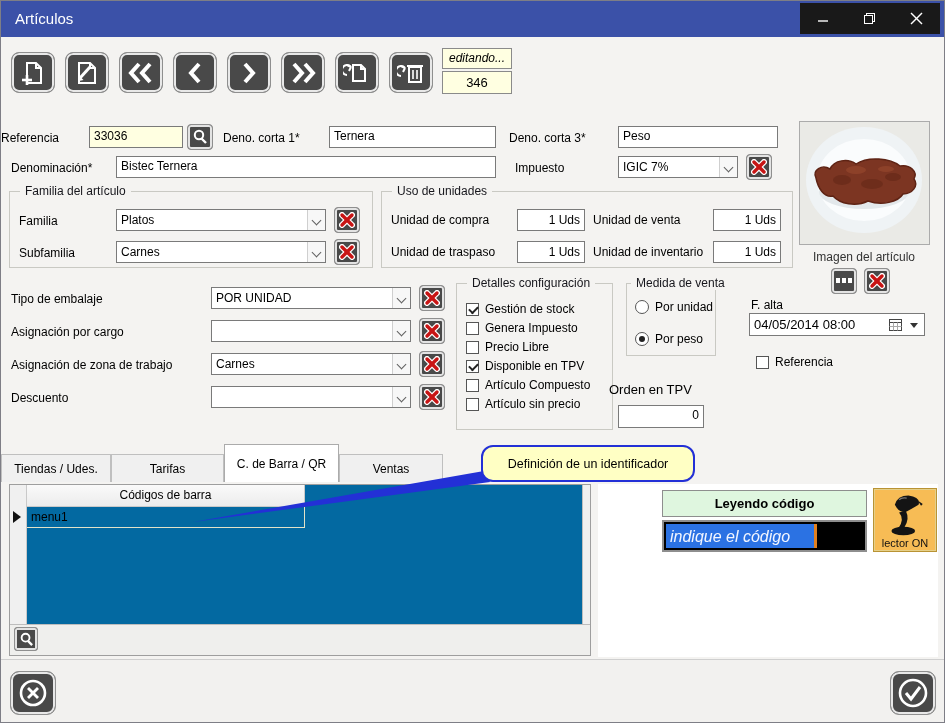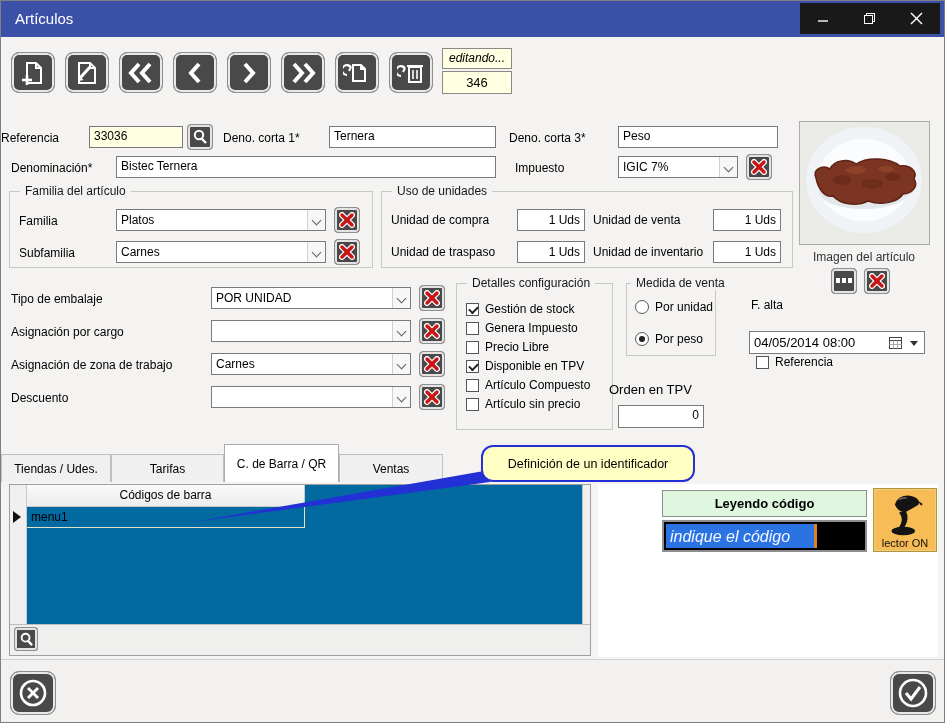--- a/index.html
+++ b/index.html
@@ -52,21 +52,21 @@
   .scan-input{position:absolute;left:661px;top:519px;width:205px;height:32px;background:#000;border:2px solid #8E8E8E;overflow:hidden;}
   .scan-sel{position:absolute;left:2px;top:2px;bottom:2px;width:148px;background:#2B72E3;color:#F2F6FF;font-style:italic;font-size:16px;padding:4px 0 0 4px;white-space:nowrap;}
   .scan-caret{position:absolute;left:150px;top:2px;bottom:2px;width:3px;background:#E08020;}
   .lector-btn{position:absolute;left:872px;top:487px;width:64px;height:64px;background:#F7BC55;border:1px solid #B99334;box-shadow:inset 0 0 0 1px #E5D08A;display:flex;flex-direction:column;align-items:center;justify-content:flex-end;padding-bottom:2px;}
   .lector-label{font-size:11px;color:#111;}
   
   .bottombar{position:absolute;left:0;right:0;bottom:0;height:63px;background:#F2F1EF;border-top:1px solid #CFCFCF;}
   .roundbtn{position:absolute;width:46px;height:44px;background:#494949;border:1px solid #8F8F8F;border-radius:9px;box-shadow:inset 0 0 0 2px #E8E8E8;display:flex;align-items:center;justify-content:center;}
   
   .imgframe{position:absolute;left:798px;top:120px;width:131px;height:124px;border:1px solid #ABABAB;background:#EAEAE6;}
-  .datebox{position:absolute;left:748px;top:312px;width:176px;height:23px;background:#FFF;border:1px solid #7A7A7A;font-size:13px;padding:3px 0 0 4px;margin-top:18px;}
+  .datebox{position:absolute;left:748px;top:312px;width:176px;height:23px;background:#FFF;border:1px solid #7A7A7A;font-size:13px;padding:3px 0 0 4px;}
   .datebox .cal{position:absolute;right:22px;top:4px;}
   .datebox .arr{position:absolute;right:6px;top:9px;width:0;height:0;border-left:4px solid transparent;border-right:4px solid transparent;border-top:5px solid #333;}
 </style>
 </head>
 <body>
 
 <div class="window">
 
   <div class="titlebar">
     <span class="title-text">Artículos</span>

